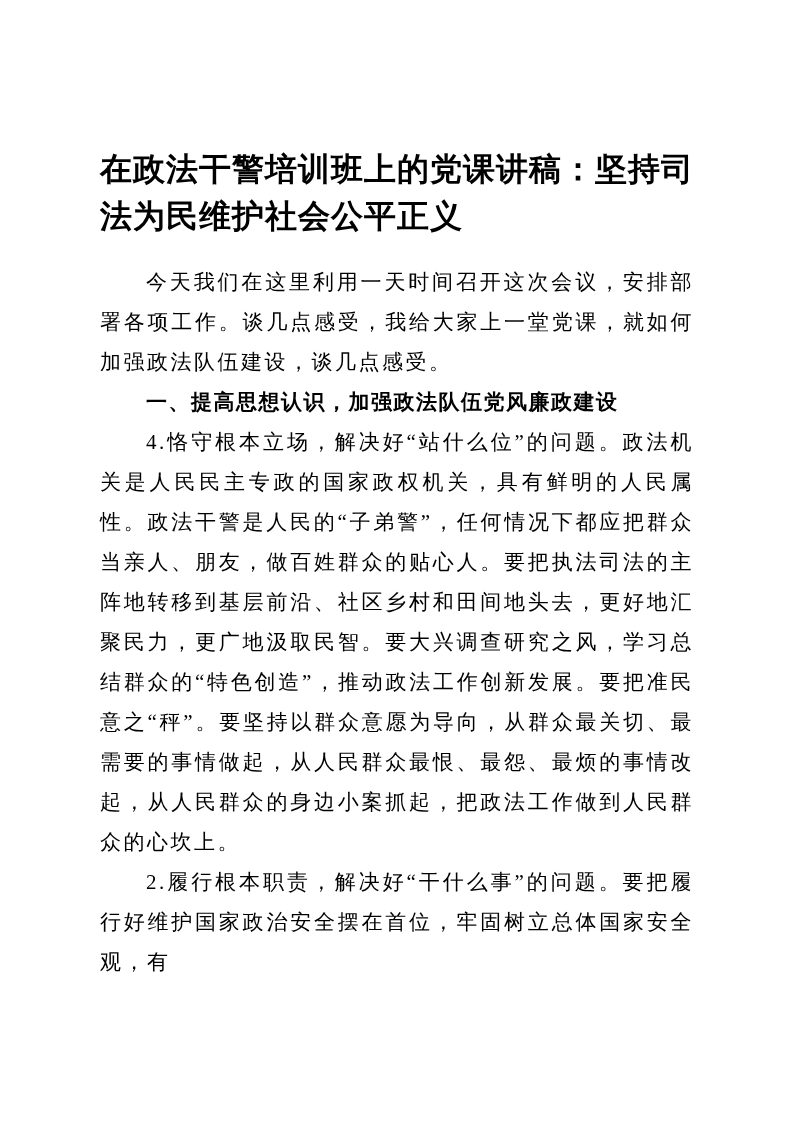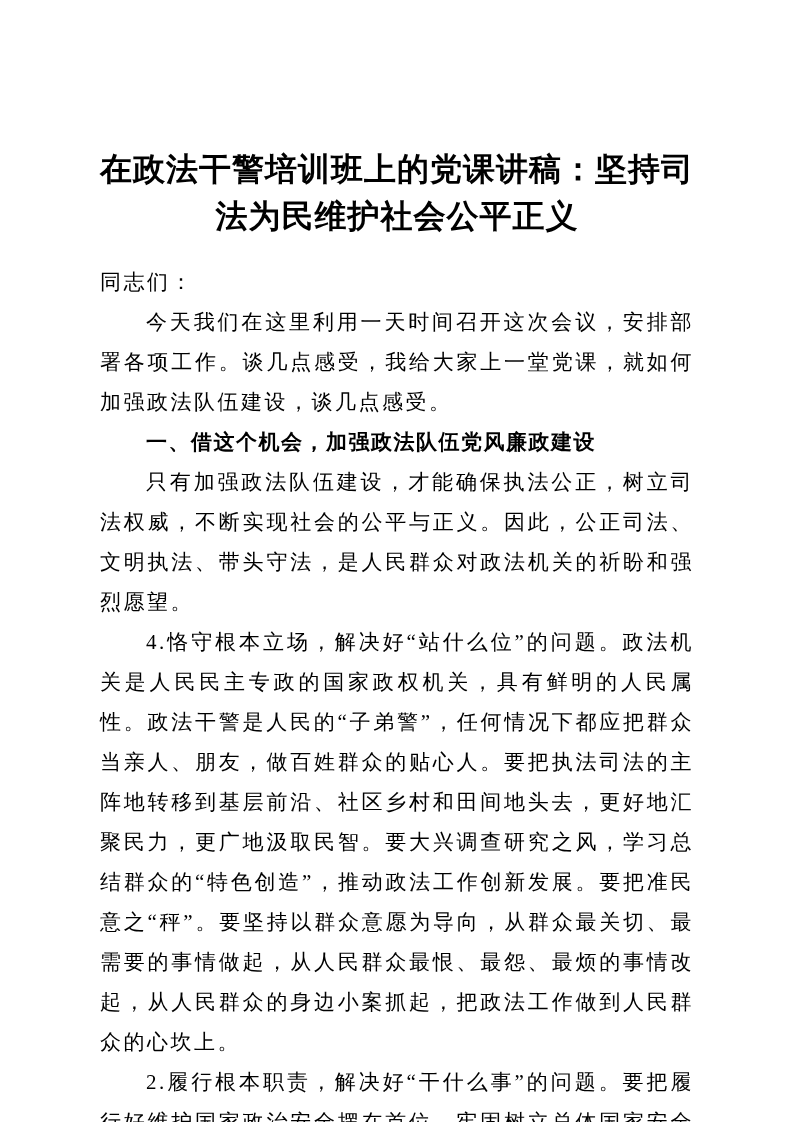--- a/index.html
+++ b/index.html
@@ -21,21 +21,20 @@
     width: 594px;
     color: #000000;
   }
   .doc-title {
     margin: 0 0 22px 0;
     font-family: "Liberation Serif", "DejaVu Serif", serif;
     font-weight: 700;
     font-size: 32px;
     line-height: 47px;
     letter-spacing: 1px;
-    text-align: center;
     color: #000000;
   }
   .body-text {
     margin: 0;
     font-family: "Liberation Serif", "DejaVu Serif", serif;
     font-weight: 400;
     font-size: 21px;
     line-height: 40px;
     letter-spacing: 2.5px;
     text-align: justify;
@@ -49,20 +48,18 @@
     font-weight: 700;
     letter-spacing: 1.5px;
   }
 </style>
 </head>
 <body>
 
 <div class="page">
   <div class="content">
     <h1 class="doc-title">在政法干警培训班上的党课讲稿：坚持司法为民维护社会公平正义</h1>
-    <p class="body-text">同志们：</p>
     <p class="body-text para">今天我们在这里利用一天时间召开这次会议，安排部署各项工作。谈几点感受，我给大家上一堂党课，就如何加强政法队伍建设，谈几点感受。</p>
-    <p class="body-text para heading">一、借这个机会，加强政法队伍党风廉政建设</p>
-    <p class="body-text para">只有加强政法队伍建设，才能确保执法公正，树立司法权威，不断实现社会的公平与正义。因此，公正司法、文明执法、带头守法，是人民群众对政法机关的祈盼和强烈愿望。</p>
+    <p class="body-text para heading">一、提高思想认识，加强政法队伍党风廉政建设</p>
     <p class="body-text para">4.恪守根本立场，解决好“站什么位”的问题。政法机关是人民民主专政的国家政权机关，具有鲜明的人民属性。政法干警是人民的“子弟警”，任何情况下都应把群众当亲人、朋友，做百姓群众的贴心人。要把执法司法的主阵地转移到基层前沿、社区乡村和田间地头去，更好地汇聚民力，更广地汲取民智。要大兴调查研究之风，学习总结群众的“特色创造”，推动政法工作创新发展。要把准民意之“秤”。要坚持以群众意愿为导向，从群众最关切、最需要的事情做起，从人民群众最恨、最怨、最烦的事情改起，从人民群众的身边小案抓起，把政法工作做到人民群众的心坎上。</p>
     <p class="body-text para">2.履行根本职责，解决好“干什么事”的问题。要把履行好维护国家政治安全摆在首位，牢固树立总体国家安全观，有</p>
   </div>
 </div>
 
 </body></html>

